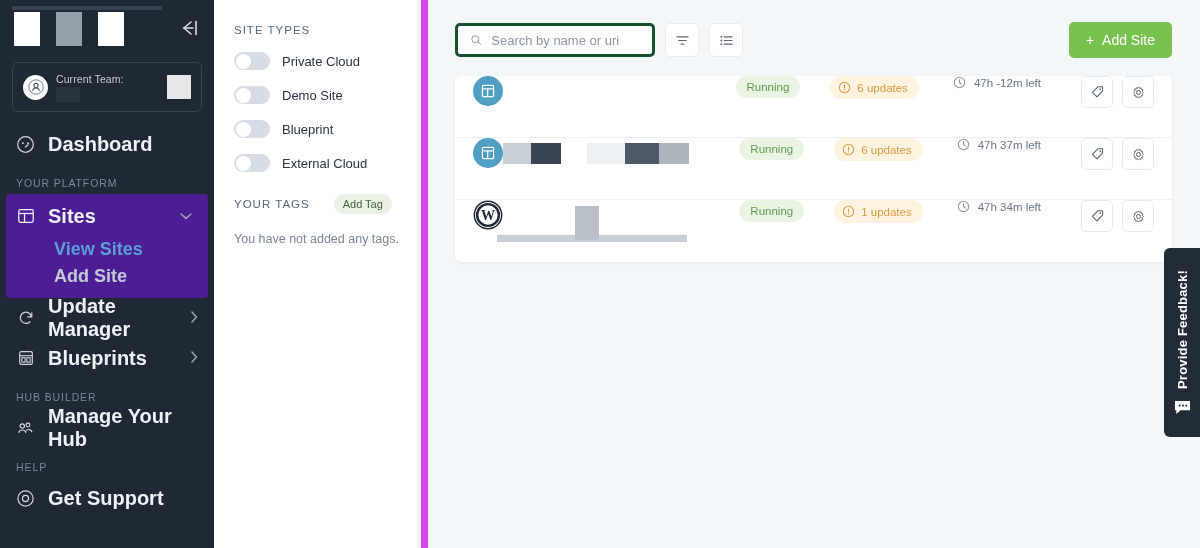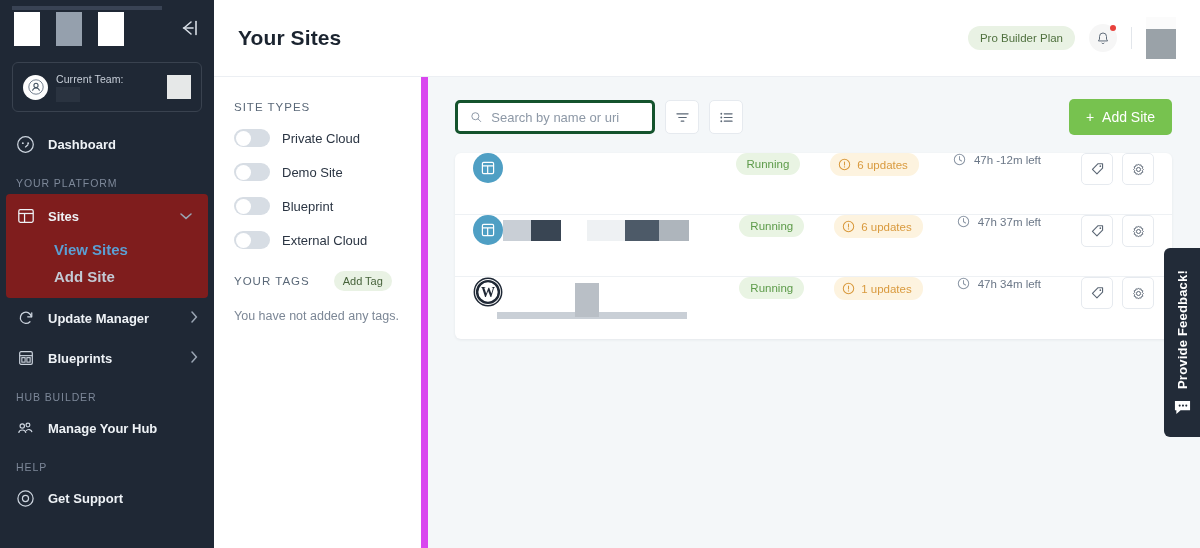--- a/index.html
+++ b/index.html
@@ -56,33 +56,33 @@
   }
   .team-mid { flex: 1; display: flex; flex-direction: column; gap: 2px; }
   .team-label { font-size: 10.5px; color: #c7ced8; letter-spacing: .1px; }
   .team-redact { width: 24px; height: 15px; background: #2a3340; }
   .team-thumb { width: 24px; height: 24px; background: #e6e8e8; flex: 0 0 24px; }
 
   .nav { margin-top: 12px; }
   .nav-item {
     display: flex; align-items: center;
     height: 40px; padding: 0 16px; gap: 13px;
-    color: #eef2f6; font-size: 13px; font-weight: bold;
+    color: #eef2f6; font-size: 20px; font-weight: bold;
     cursor: pointer; position: relative;
   }
   .nav-item .ico { width: 19px; height: 19px; flex: 0 0 19px; display:flex; align-items:center; justify-content:center; }
   .nav-section {
     font-size: 10.5px; letter-spacing: .9px; color: #7d8899;
     padding: 0 16px; margin: 13px 0 5px; font-weight: normal;
   }
-  .nav-group { background: #7f1d1d; border-radius: 4px; margin: 0 6px; padding: 2px 0 8px; }
+  .nav-group { background: #4c1d95; border-radius: 4px; margin: 0 6px; padding: 2px 0 8px; }
   .nav-group .nav-item { padding-left: 10px; }
   .nav-sub {
     padding-left: 48px; height: 27px; display: flex; align-items: center;
-    font-size: 15px; cursor: pointer; font-weight: bold;
+    font-size: 18px; cursor: pointer; font-weight: bold;
   }
   .nav-sub.active { color: #5b9fd4; }
   .nav-sub.plain { color: #c3cad4; }
   .chev { margin-left: auto; color: #9aa5b3; font-size: 12px; }
   .arrow-right { margin-left: auto; color: #9aa5b3; font-size: 13px; }
 
   
   .main { flex: 1; height: 548px; display: flex; flex-direction: column; background: #f4f7f9; position: relative; }
   .header {
     height: 77px; background: #ffffff;
@@ -334,35 +334,20 @@
           </svg>
         </span>
         <span>Get Support</span>
       </div>
 
     </nav>
   </aside>
 
   <section class="main">
 
-    <div class="header">
-      <h1 class="page-title">Your Sites</h1>
-      <div class="header-right">
-        <span class="plan-badge">Pro Builder Plan</span>
-        <span class="bell-wrap">
-          <svg width="14" height="15" viewBox="0 0 16 17">
-            <path d="M8 2.2a4 4 0 0 1 4 4v3l1.2 2.1H2.8L4 9.2v-3a4 4 0 0 1 4-4z" fill="none" stroke="#5b6775" stroke-width="1.1" stroke-linejoin="round"></path>
-            <path d="M6.6 13.4a1.5 1.5 0 0 0 2.8 0" fill="none" stroke="#5b6775" stroke-width="1.1"></path>
-          </svg>
-          <span class="bell-dot"></span>
-        </span>
-        <span class="hdr-divider"></span>
-        <span class="avatar-redact"></span>
-      </div>
-    </div>
 
     <div class="body">
 
       <div class="filters">
         <div class="filter-head">SITE TYPES</div>
 
         <div class="toggle-row">
           <span class="toggle">
               <span class="knob"></span>
             </span>

